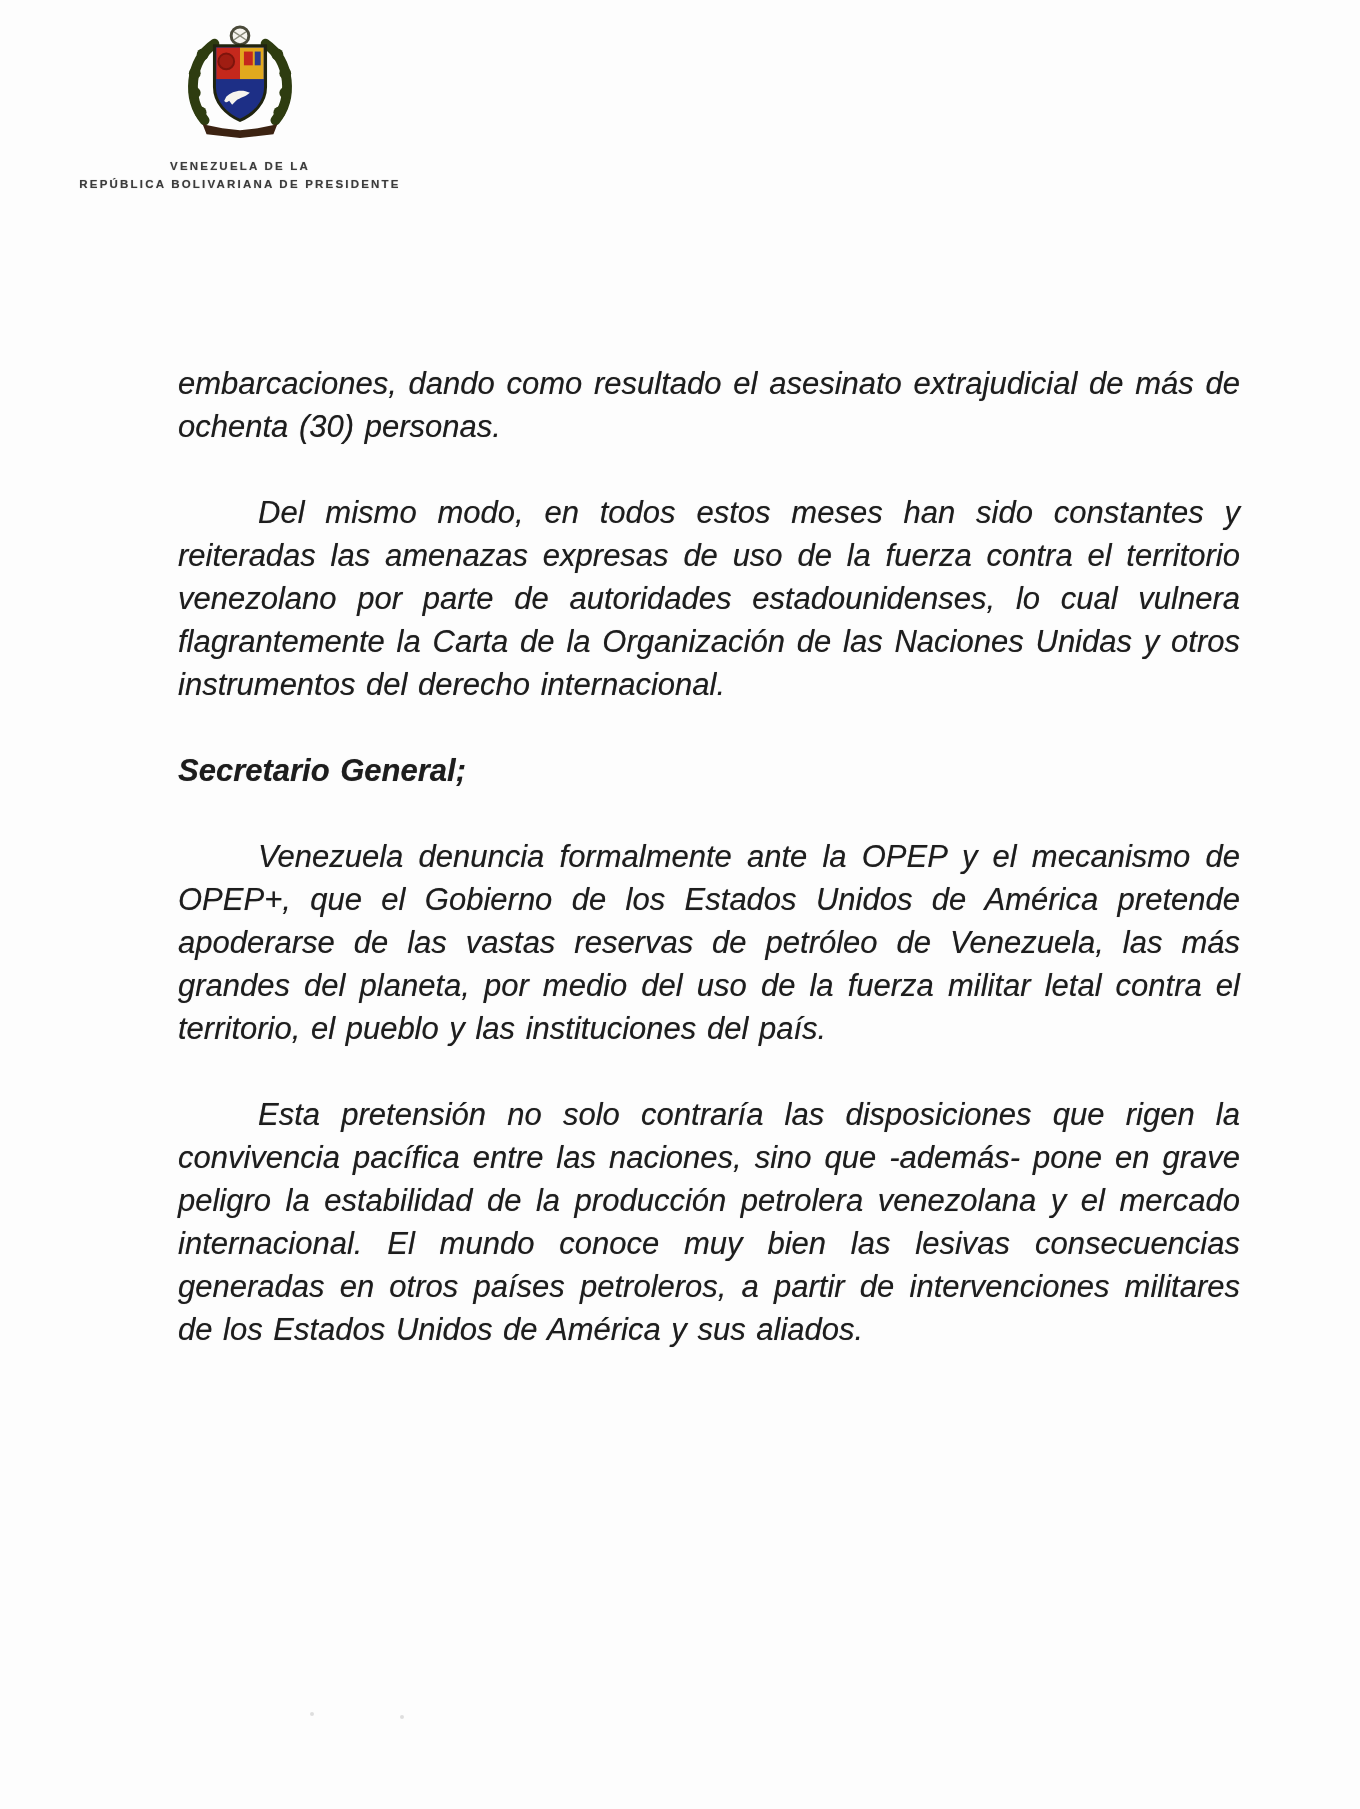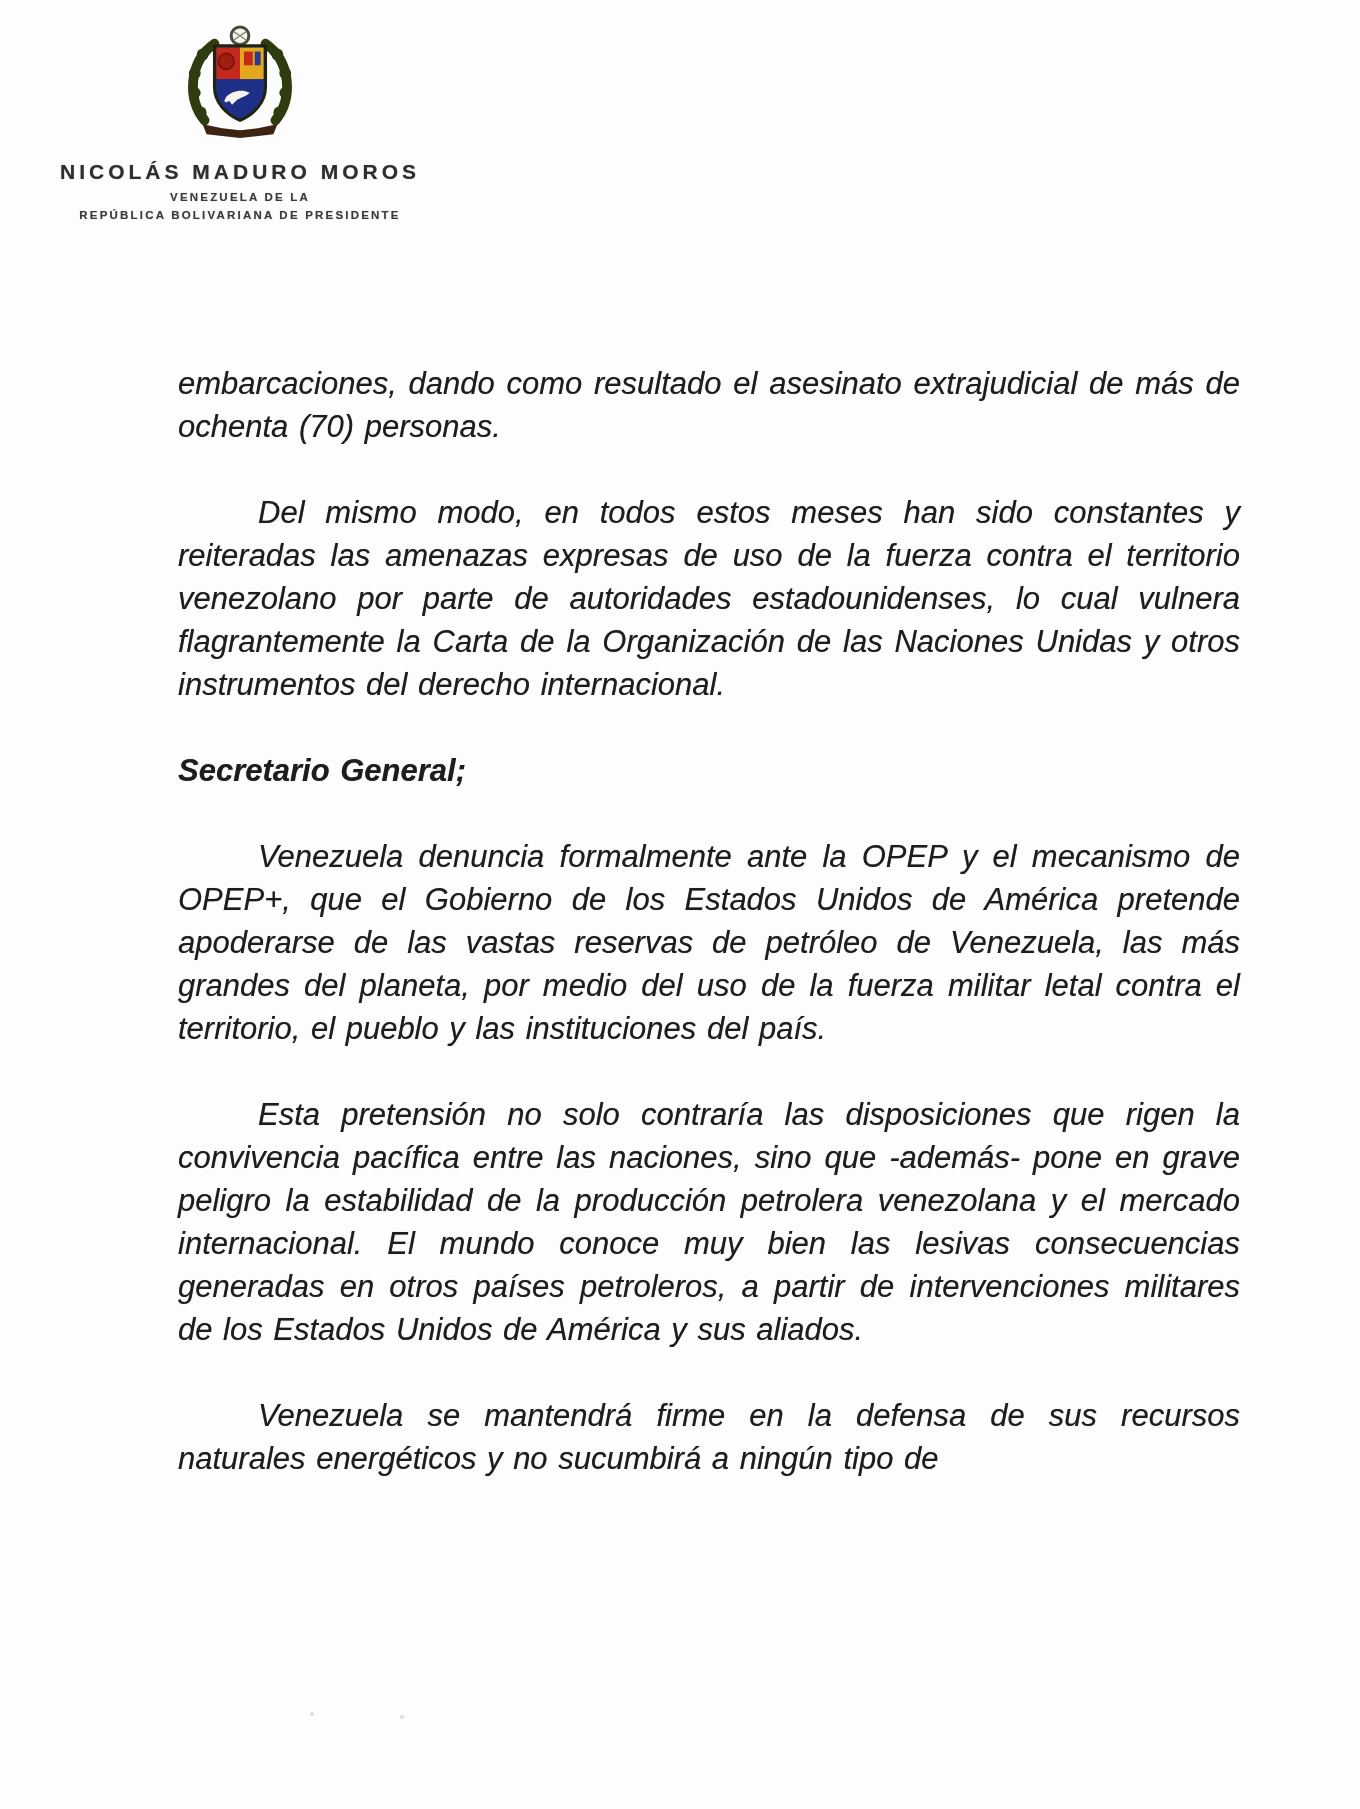--- a/index.html
+++ b/index.html
@@ -89,29 +89,27 @@
       <rect x="60" y="26" width="24" height="32" fill="var(--crest_yellow)"></rect>
       <rect x="64" y="30" width="9" height="14" fill="var(--crest_red)"></rect>
       <rect x="75" y="30" width="6" height="14" fill="#2a3b8e"></rect>
       <circle cx="46" cy="40" r="8" fill="#a01d12" stroke="#7d140c" stroke-width="2"></circle>
 
       <path d="M46,76 C52,70 62,68 70,72 C66,76 60,77 56,80 L52,84 L49,80 C47,82 45,82 44,80 Z" fill="var(--crest_white)"></path>
 
       <path d="M22,104 L42,108 L60,110 L78,108 L98,104 L94,114 L60,118 L26,114 Z" fill="var(--crest_ribbon)"></path>
     </svg>
 
-    <div class="president-name">NICOLÁS MADURO MOROS</div>
     <div class="president-title">VENEZUELA DE LA</div>
     <div class="president-title">REPÚBLICA BOLIVARIANA DE PRESIDENTE</div>
   </div>
 
   <div class="doc-body">
-    <p class="body-par">embarcaciones, dando como resultado el asesinato extrajudicial de más de ochenta (70) personas.</p>
+    <p class="body-par">embarcaciones, dando como resultado el asesinato extrajudicial de más de ochenta (30) personas.</p>
     <p class="body-par par-indent">Del mismo modo, en todos estos meses han sido constantes y reiteradas las amenazas expresas de uso de la fuerza contra el territorio venezolano por parte de autoridades estadounidenses, lo cual vulnera flagrantemente la Carta de la Organización de las Naciones Unidas y otros instrumentos del derecho internacional.</p>
     <h2 class="section-heading">Secretario General;</h2>
     <p class="body-par par-indent">Venezuela denuncia formalmente ante la OPEP y el mecanismo de OPEP+, que el Gobierno de los Estados Unidos de América pretende apoderarse de las vastas reservas de petróleo de Venezuela, las más grandes del planeta, por medio del uso de la fuerza militar letal contra el territorio, el pueblo y las instituciones del país.</p>
     <p class="body-par par-indent">Esta pretensión no solo contraría las disposiciones que rigen la convivencia pacífica entre las naciones, sino que -además- pone en grave peligro la estabilidad de la producción petrolera venezolana y el mercado internacional. El mundo conoce muy bien las lesivas consecuencias generadas en otros países petroleros, a partir de intervenciones militares de los Estados Unidos de América y sus aliados.</p>
-    <p class="body-par par-indent">Venezuela se mantendrá firme en la defensa de sus recursos naturales energéticos y no sucumbirá a ningún tipo de</p>
   </div>
 
   <span class="speck speck1"></span>
   <span class="speck speck2"></span>
 </div>
 
 </body></html>

